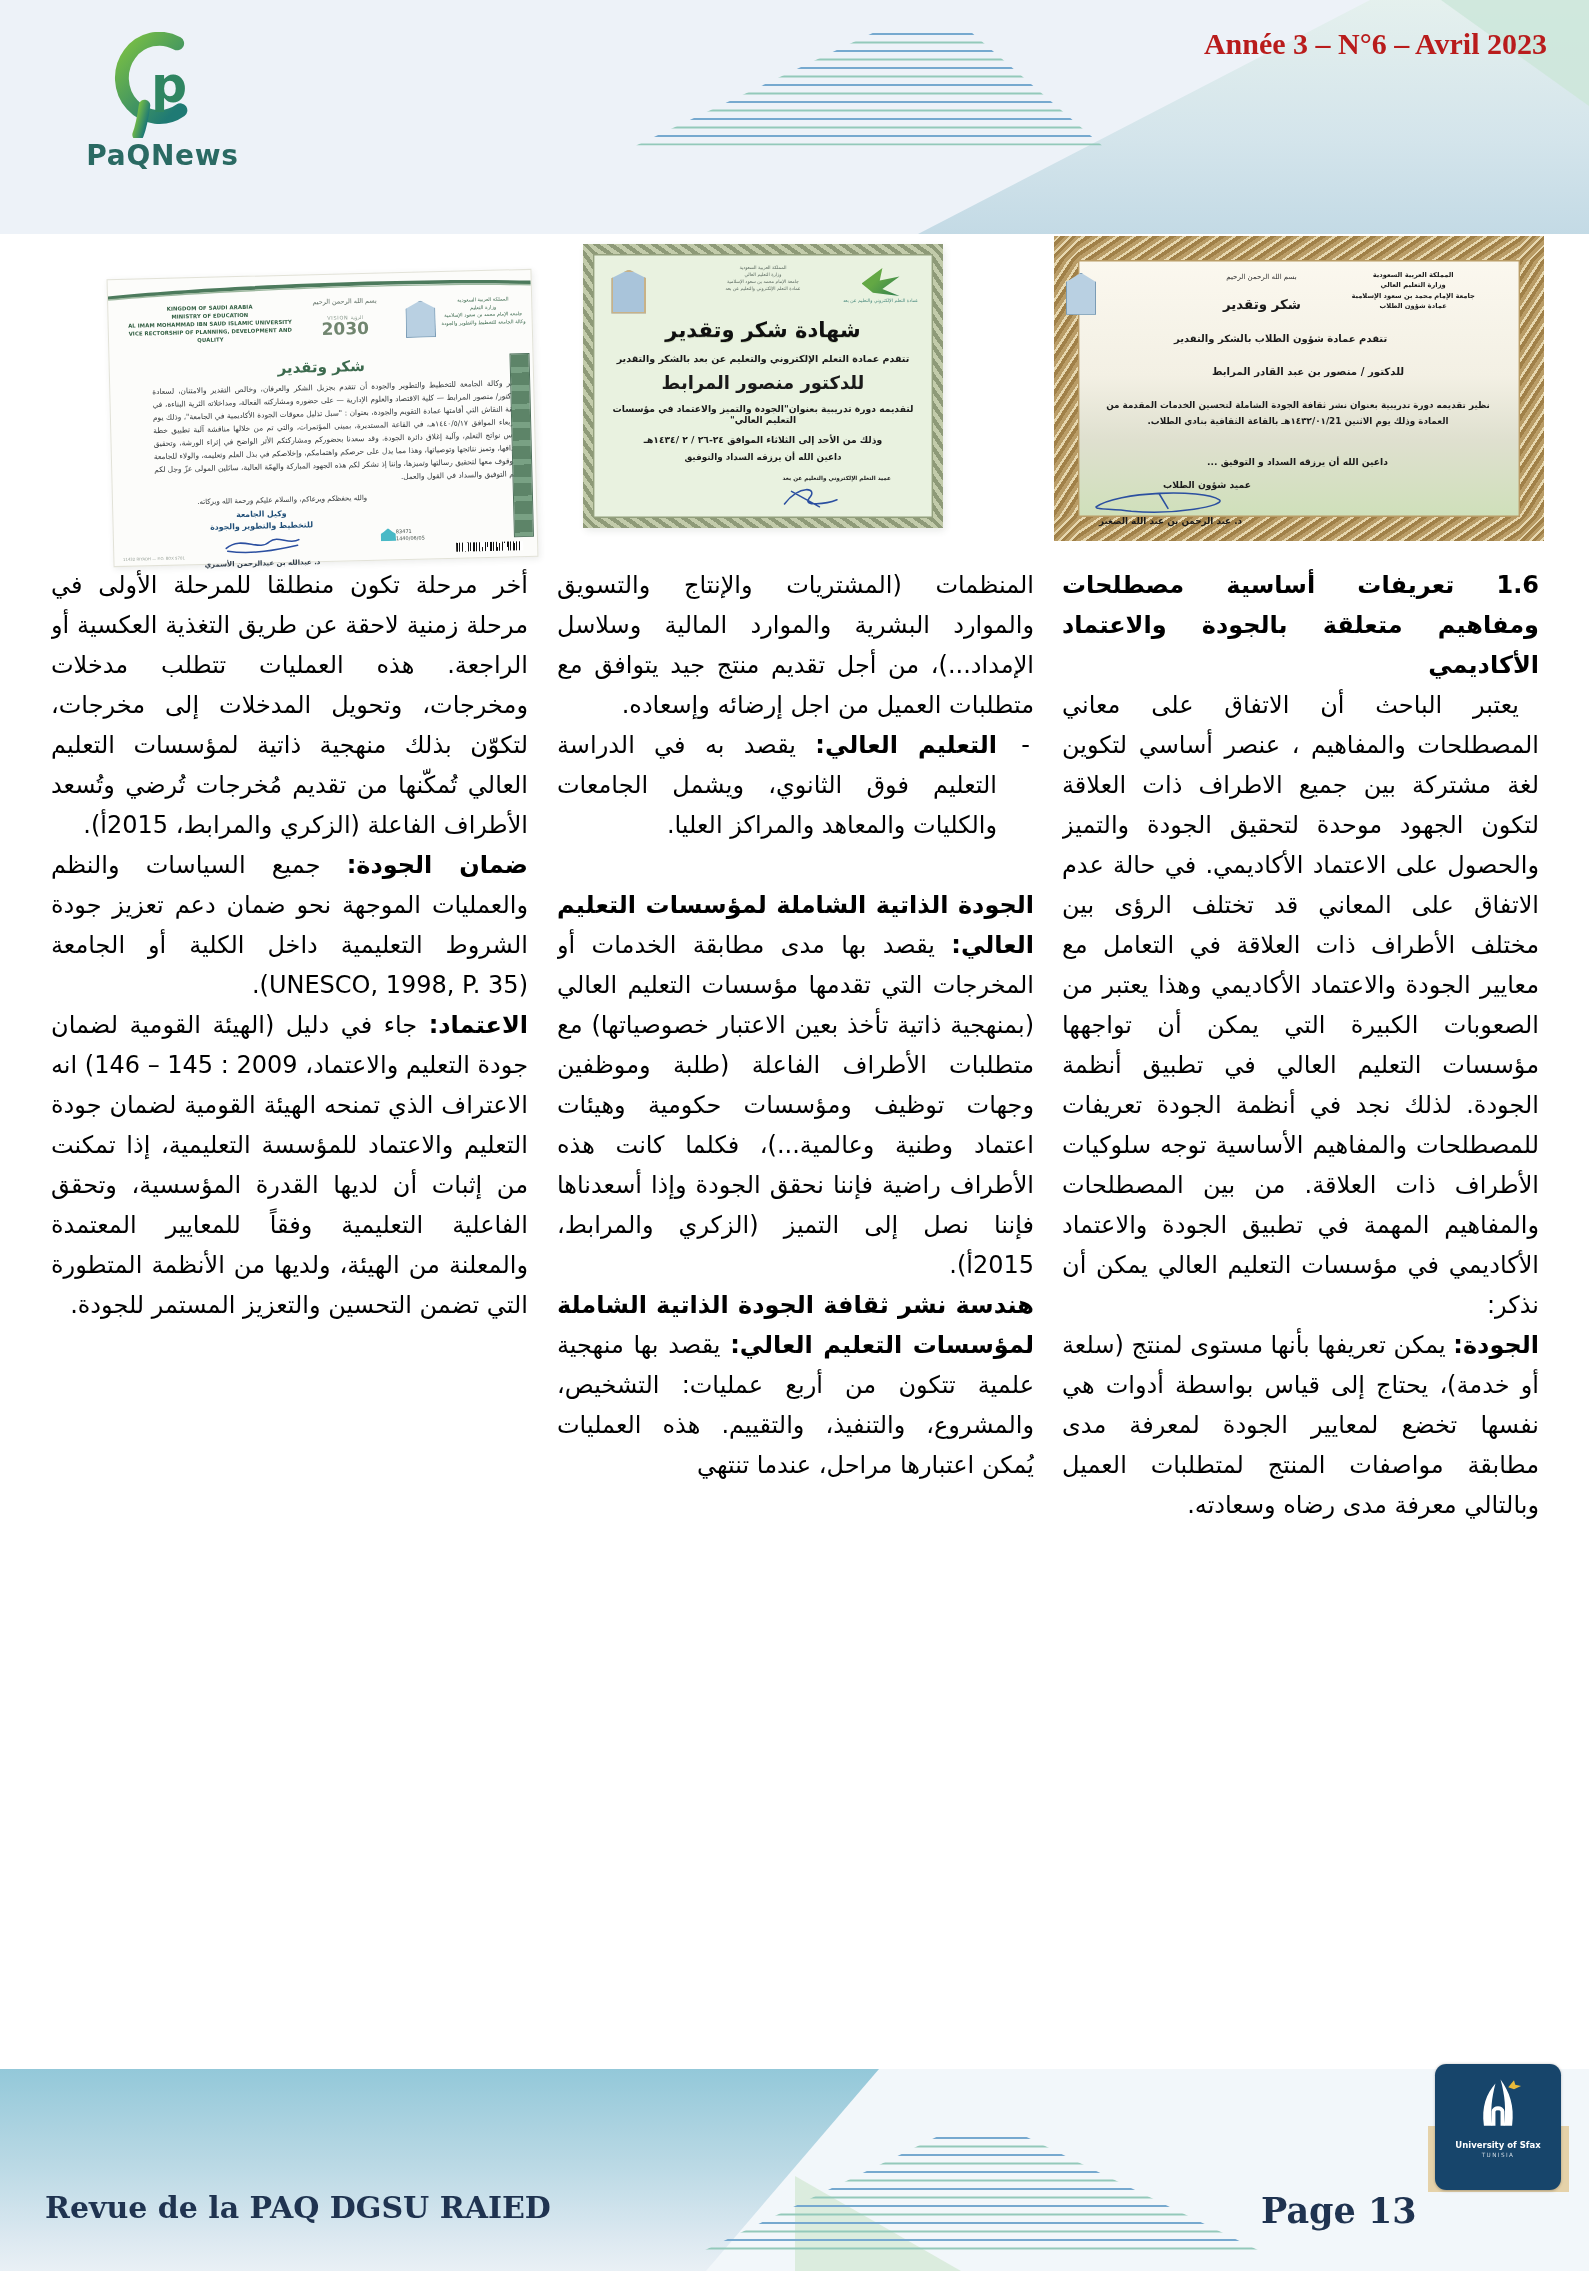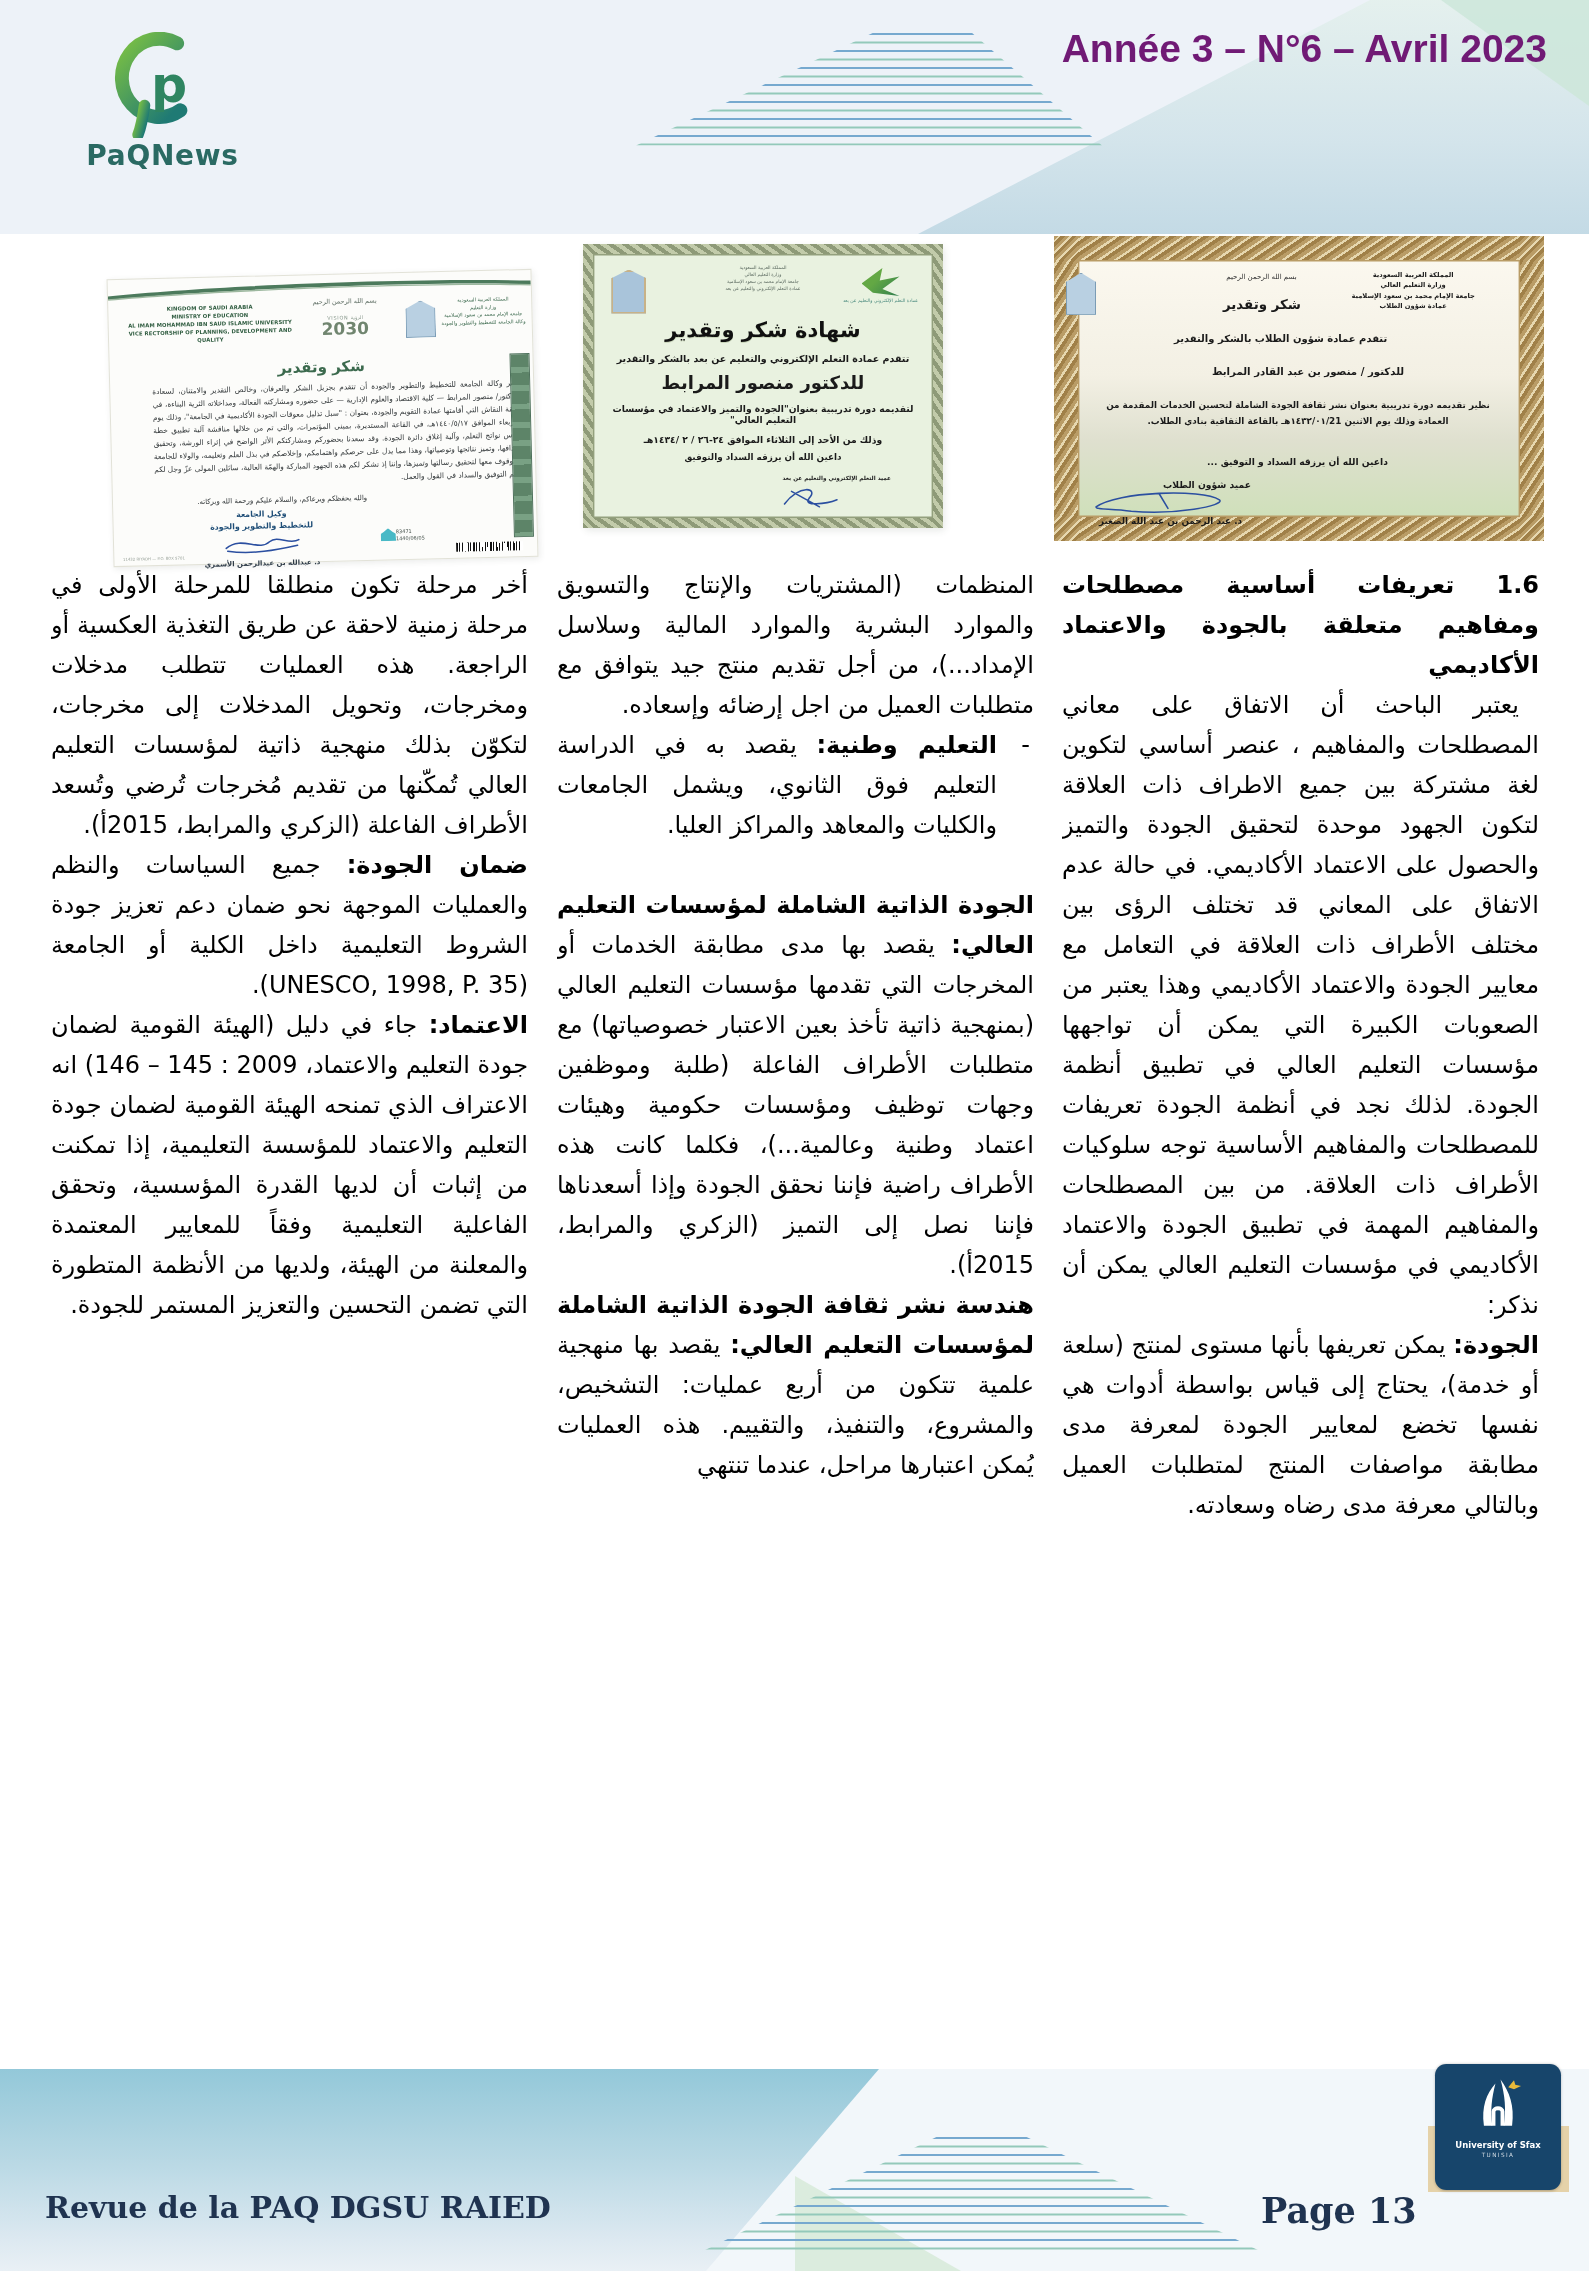--- a/index.html
+++ b/index.html
@@ -17,22 +17,22 @@
   .hdr-stripes{position:absolute;left:636px;top:32.5px;width:466px;height:113px;
       clip-path:polygon(51% 0,72% 0,100% 100%,0% 100%);
       background-image:
         repeating-linear-gradient(180deg,#76a9cf 0 2.1px,rgba(0,0,0,0) 2.1px 17px),
         repeating-linear-gradient(180deg,#93c9ba 0 2.1px,rgba(0,0,0,0) 2.1px 17px);
       background-position:0 0,0 8.5px;}
   .brand{position:absolute;left:85px;top:32px;width:155px;text-align:center;}
   .brand svg{display:block;margin:0 auto;}
   .brand-text{font-family:"DejaVu Sans",sans-serif;font-weight:bold;font-size:28px;
       color:#2a6a63;letter-spacing:0.7px;margin-top:1.4px;}
-  .issue{position:absolute;right:42px;top:27px;font-family:Liberation Sans, sans-serif;
-      font-weight:bold;font-size:39px;color:#701a75;}
+  .issue{position:absolute;right:42px;top:27px;font-family:Liberation Serif, serif;
+      font-weight:bold;font-size:30px;color:#b91c1c;}
 
   
   .cert{position:absolute;box-sizing:border-box;direction:rtl;color:#1a1a1a;}
   
   .cert1{left:110px;top:274px;width:425px;height:288px;background:#fcfcfa;
       border:0.7px solid #e2e2d8;box-shadow:1.4px 2.1px 6.4px rgba(60,70,60,.10);
       transform:rotate(-1.4deg);padding:2.8px 10px;}
   .c1-band{position:absolute;left:0;top:5px;width:100%;height:14px;}
   .c1-enghdr{position:absolute;left:18.4px;top:27px;width:166px;text-align:center;direction:ltr;
       font-size:5.3px;font-weight:bold;color:#2e5b3f;line-height:1.5;letter-spacing:0.1px;}
@@ -276,21 +276,21 @@
   <div class="col col-right">
     <p class="h">1.6 تعريفات أساسية مصطلحات ومفاهيم متعلقة بالجودة والاعتماد الأكاديمي</p>
     <p class="indent">يعتبر الباحث أن الاتفاق على معاني المصطلحات والمفاهيم ، عنصر أساسي لتكوين لغة مشتركة بين جميع الاطراف ذات العلاقة لتكون الجهود موحدة لتحقيق الجودة والتميز والحصول على الاعتماد الأكاديمي. في حالة عدم الاتفاق على المعاني قد تختلف الرؤى بين مختلف الأطراف ذات العلاقة في التعامل مع معايير الجودة والاعتماد الأكاديمي وهذا يعتبر من الصعوبات الكبيرة التي يمكن أن تواجهها مؤسسات التعليم العالي في تطبيق أنظمة الجودة. لذلك نجد في أنظمة الجودة تعريفات للمصطلحات والمفاهيم الأساسية توجه سلوكيات الأطراف ذات العلاقة. من بين المصطلحات والمفاهيم المهمة في تطبيق الجودة والاعتماد الأكاديمي في مؤسسات التعليم العالي يمكن أن نذكر:</p>
     <p><b>الجودة:</b><span> يمكن تعريفها بأنها مستوى لمنتج (سلعة أو خدمة)، يحتاج إلى قياس بواسطة أدوات هي نفسها تخضع لمعايير الجودة لمعرفة مدى مطابقة مواصفات المنتج لمتطلبات العميل وبالتالي معرفة مدى رضاه وسعادته.</span></p>
   </div>
 
   <div class="col col-mid">
     <p>المنظمات (المشتريات والإنتاج والتسويق والموارد البشرية والموارد المالية وسلاسل الإمداد...)، من أجل تقديم منتج جيد يتوافق مع متطلبات العميل من اجل إرضائه وإسعاده.</p>
     <div class="li">
       <span class="marker">-</span>
-      <p><b>التعليم وطنية:</b><span> يقصد به في الدراسة التعليم فوق الثانوي، ويشمل الجامعات والكليات والمعاهد والمراكز العليا.</span></p>
+      <p><b>التعليم العالي:</b><span> يقصد به في الدراسة التعليم فوق الثانوي، ويشمل الجامعات والكليات والمعاهد والمراكز العليا.</span></p>
     </div>
     <p class="gap"><b>الجودة الذاتية الشاملة لمؤسسات التعليم العالي:</b><span> يقصد بها مدى مطابقة الخدمات أو المخرجات التي تقدمها مؤسسات التعليم العالي (بمنهجية ذاتية تأخذ بعين الاعتبار خصوصياتها) مع متطلبات الأطراف الفاعلة (طلبة وموظفين وجهات توظيف ومؤسسات حكومية وهيئات اعتماد وطنية وعالمية...)، فكلما كانت هذه الأطراف راضية فإننا نحقق الجودة وإذا أسعدناها فإننا نصل إلى التميز (الزكري والمرابط، 2015أ).</span></p>
     <p><b>هندسة نشر ثقافة الجودة الذاتية الشاملة لمؤسسات التعليم العالي:</b><span> يقصد بها منهجية علمية تتكون من أربع عمليات: التشخيص، والمشروع، والتنفيذ، والتقييم. هذه العمليات يُمكن اعتبارها مراحل، عندما تنتهي</span></p>
   </div>
 
   <div class="col col-left">
     <p>أخر مرحلة تكون منطلقا للمرحلة الأولى في مرحلة زمنية لاحقة عن طريق التغذية العكسية أو الراجعة. هذه العمليات تتطلب مدخلات ومخرجات، وتحويل المدخلات إلى مخرجات، لتكوّن بذلك منهجية ذاتية لمؤسسات التعليم العالي تُمكّنها من تقديم مُخرجات تُرضي وتُسعد الأطراف الفاعلة (الزكري والمرابط، 2015أ).</p>
     <p><b>ضمان الجودة:</b><span> جميع السياسات والنظم والعمليات الموجهة نحو ضمان دعم تعزيز جودة الشروط التعليمية داخل الكلية أو الجامعة (UNESCO, 1998, P. 35).</span></p>
     <p><b>الاعتماد:</b><span> جاء في دليل (الهيئة القومية لضمان جودة التعليم والاعتماد، 2009 : 145 – 146) انه الاعتراف الذي تمنحه الهيئة القومية لضمان جودة التعليم والاعتماد للمؤسسة التعليمية، إذا تمكنت من إثبات أن لديها القدرة المؤسسية، وتحقق الفاعلية التعليمية وفقاً للمعايير المعتمدة والمعلنة من الهيئة، ولديها من الأنظمة المتطورة التي تضمن التحسين والتعزيز المستمر للجودة.</span></p>
   </div>

